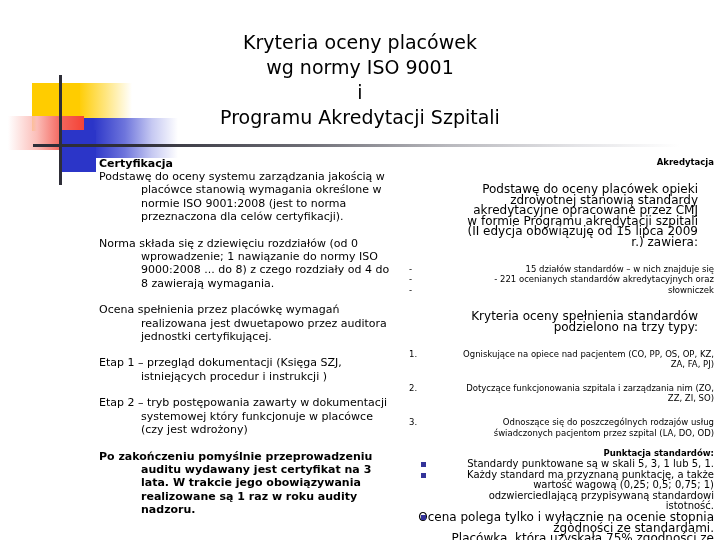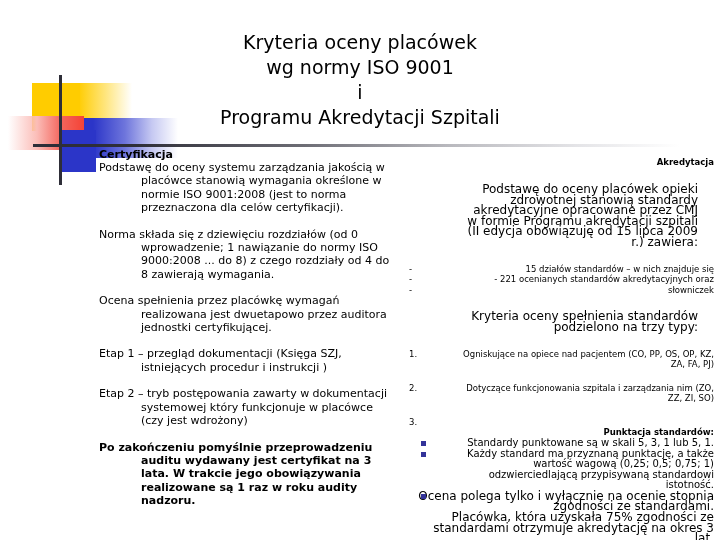--- a/index.html
+++ b/index.html
@@ -76,21 +76,21 @@
     color: #333366;
     font-size: 19px;
     line-height: 25px;
     font-weight: normal;
   }
   #title .tline { display: block; }
 
   
   #left-col {
     position: absolute;
-    left: 99px; top: 148px;
+    left: 99px; top: 157px;
     width: 300px;
   }
   #right-col {
     position: absolute;
     left: 409px; top: 157px;
     width: 305px;
     text-align: right;
   }
 
   .col-heading {
@@ -248,20 +248,21 @@
 
   <div class="num-row">
     <span class="mk">2.</span>
     <span class="cont">Dotyczące funkcjonowania szpitala i zarządzania nim (ZO, ZZ, ZI, SO)</span>
   </div>
 
   <div class="spacer-13"></div>
 
   <div class="num-row">
     <span class="mk">3.</span>
+    <span class="cont">Odnoszące się do poszczególnych rodzajów usług świadczonych pacjentom przez szpital (LA, DO, OD)</span>
   </div>
 
   <div class="spacer-10"></div>
 
   <div class="col-heading">Punktacja standardów:</div>
 
   <div class="sqb-row">
     <span class="mk" style="background: rgb(51, 51, 153);"></span>
     <span class="cont">Standardy punktowane są w skali 5, 3, 1 lub 5, 1.</span>
   </div>

